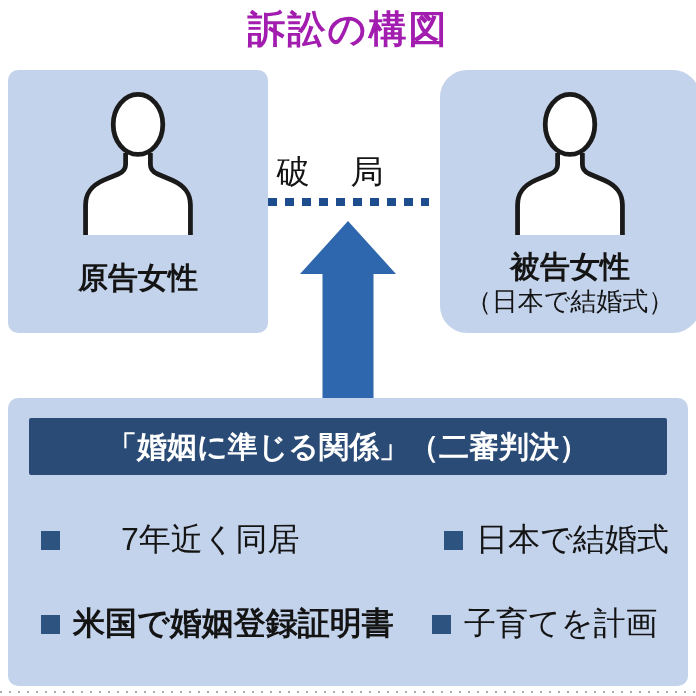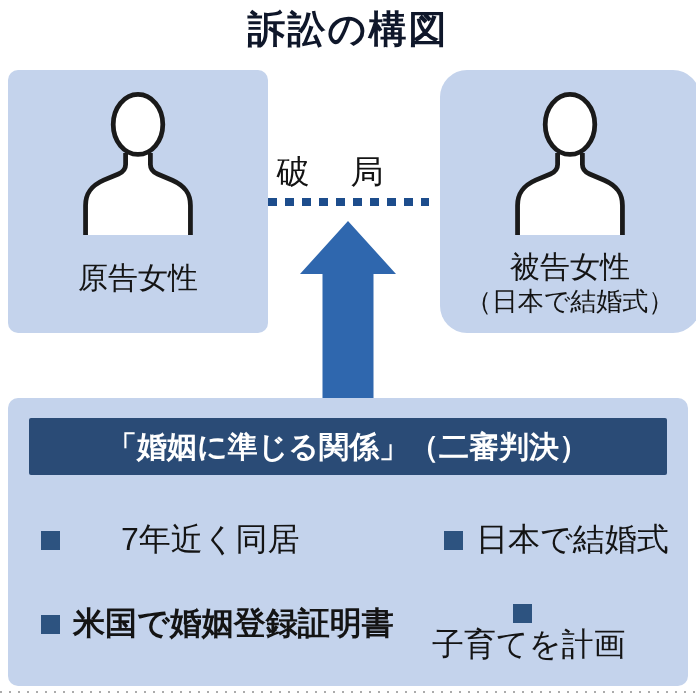--- a/index.html
+++ b/index.html
@@ -2,30 +2,30 @@
 <html><head>
 <meta charset="utf-8">
 <style>
   html,body{margin:0;padding:0;background:#ffffff;}
   .stage{
     position:relative;width:696px;height:696px;background:#ffffff;overflow:hidden;
     font-family:"Liberation Sans","DejaVu Sans",sans-serif;color:#141414;
   }
   .title{
     position:absolute;top:4px;left:0;width:696px;text-align:center;
-    font-size:38px;font-weight:bold;letter-spacing:2px;margin:0;color:#0f172a;
+    font-size:38px;font-weight:bold;letter-spacing:2px;margin:0;color:#a21caf;
   }
   .panel{position:absolute;background:#c4d3ec;border-radius:10px;}
   .panel.person{top:70px;width:260px;height:263px;}
   .panel.person.left{left:8px;}
   .panel.person.right{left:440px;border-radius:27px;}
   .person-svg{position:absolute;top:22px;left:68px;width:124px;height:143px;}
   .plabel{
     position:absolute;left:0;width:100%;text-align:center;
-    font-size:30px;font-weight:normal;line-height:1.05;
+    font-size:30px;font-weight:bold;line-height:1.05;
   }
   .plabel.single{top:192px;}
   .plabel.first{top:181px;}
   .pnote{
     position:absolute;top:214px;left:-6px;width:272px;text-align:center;
     font-size:26px;font-weight:normal;white-space:nowrap;
   }
   .breakup{
     position:absolute;top:150px;left:268px;width:128px;text-align:center;
     font-size:33px;font-weight:normal;letter-spacing:4px;
@@ -44,21 +44,21 @@
   .fact{
     position:absolute;display:flex;align-items:center;height:40px;
     font-size:32px;white-space:nowrap;
   }
   .fact .sq{
     width:19px;height:19px;background:#2d5380;margin-right:13px;flex:0 0 auto;
   }
   .fact.r1c1{top:122px;left:33px;gap:48px;}
   .fact.r1c2{top:122px;left:424px;padding-left:12px;}
   .fact.r2c1{top:206px;left:33px;font-weight:bold;}
-  .fact.r2c2{top:206px;left:424px;flex-direction:column;}
+  .fact.r2c2{top:206px;left:424px;}
   .dotline{
     position:absolute;top:691px;left:0;width:696px;height:2px;
     background:repeating-linear-gradient(to right,#ababab 0 2px,transparent 2px 9px);
   }
 </style>
 </head>
 <body>
 
 <div class="stage">
 

